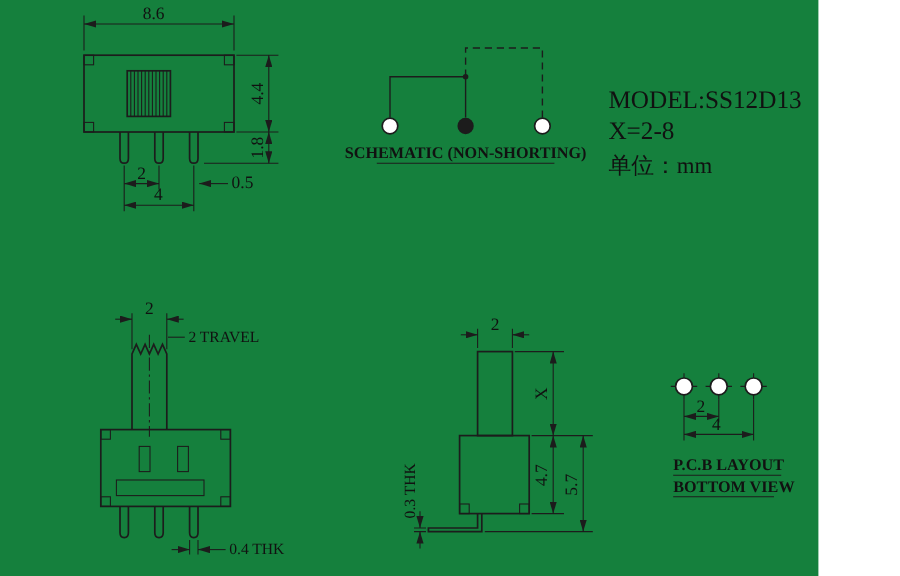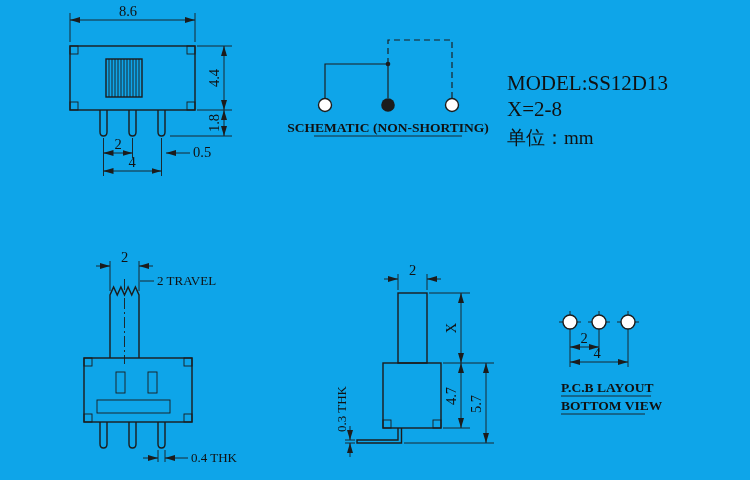--- a/index.html
+++ b/index.html
@@ -1,16 +1,16 @@
 <!DOCTYPE html>
 <html><head>
 <meta charset="utf-8">
 <style>
   html,body{margin:0;padding:0;background:#fff}
-  .page{width:750px;height:480px;background:#0ea5e9;position:relative;overflow:hidden}
+  .page{width:682px;height:480px;background:#15803d;position:relative;overflow:hidden}
   svg{display:block}
   .obj{fill:none;stroke:#1c1c1c;stroke-width:1.4;stroke-linejoin:miter}
   .med{fill:none;stroke:#1c1c1c;stroke-width:1.15}
   .thin{fill:none;stroke:#1c1c1c;stroke-width:0.9}
   .dim{fill:none;stroke:#1c1c1c;stroke-width:0.9}
   .dash{stroke-dasharray:6 4}
   .cl{stroke-dasharray:11 3 2 3}
   .circ{fill:#ffffff;stroke:#1c1c1c;stroke-width:1.4}
   .fill{fill:#1c1c1c;stroke:none}
   text{font-family:"Liberation Serif","DejaVu Serif",serif;fill:#111}

